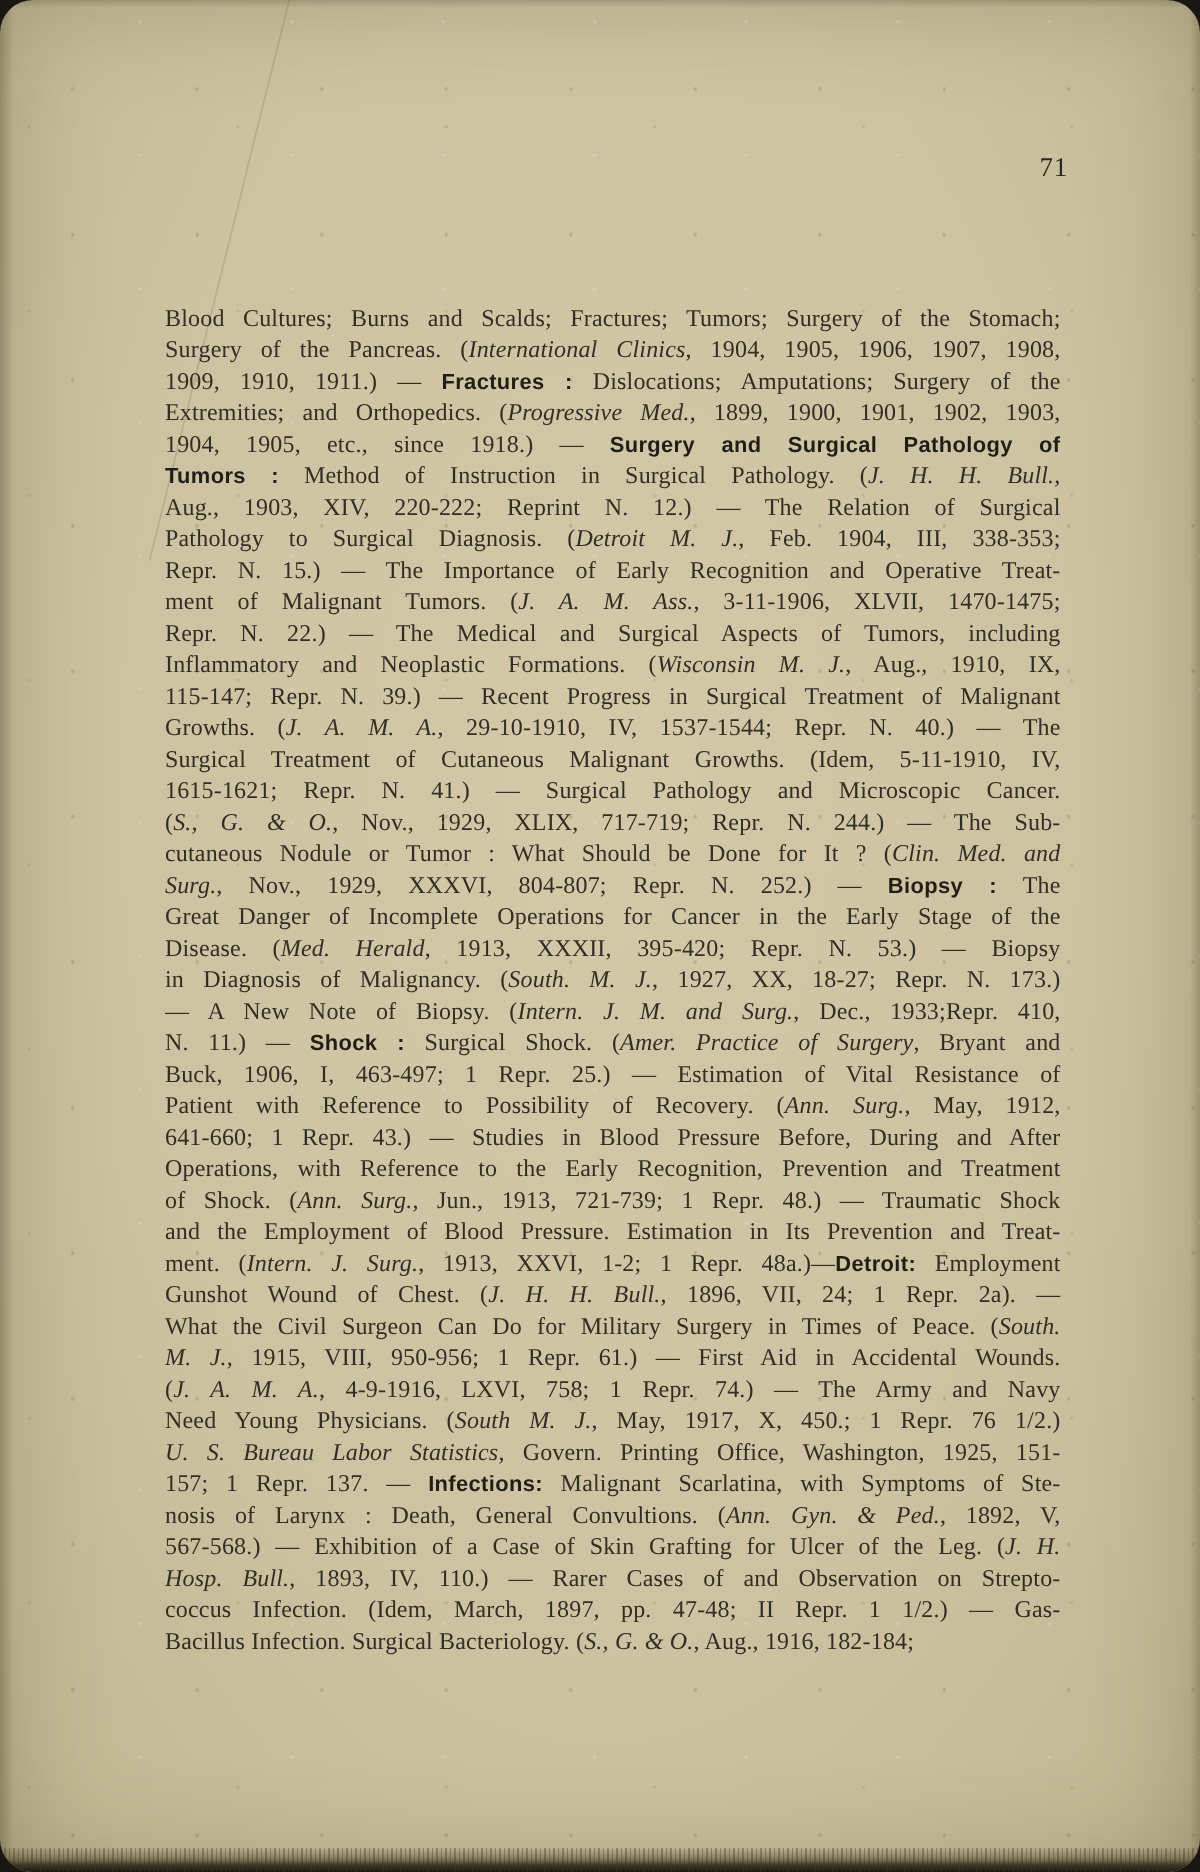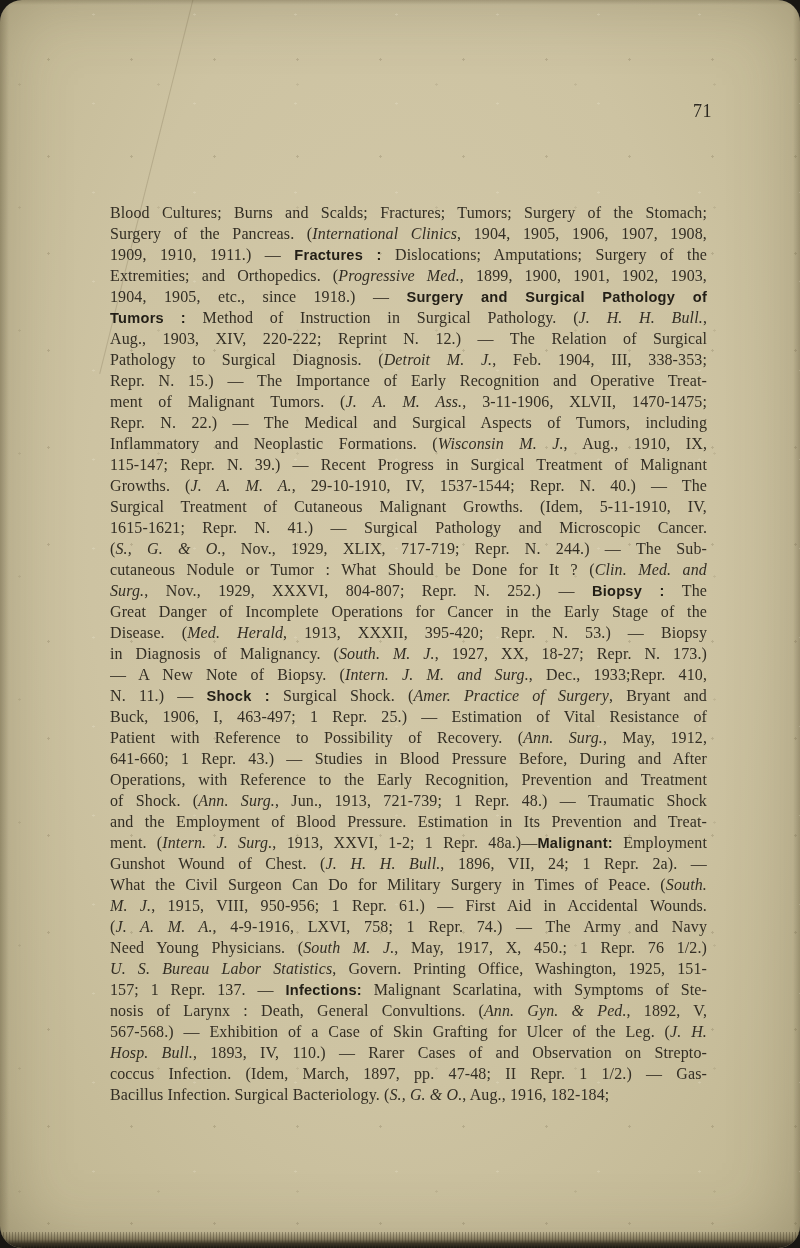--- a/index.html
+++ b/index.html
@@ -88,21 +88,21 @@
       <div class="line"><span class="r">Disease. (</span><span class="i">Med. Herald</span><span class="r">, 1913, XXXII, 395-420; Repr. N. 53.) — Biopsy</span></div>
       <div class="line"><span class="r">in Diagnosis of Malignancy. (</span><span class="i">South. M. J.</span><span class="r">, 1927, XX, 18-27; Repr. N. 173.)</span></div>
       <div class="line"><span class="r">— A New Note of Biopsy. (</span><span class="i">Intern. J. M. and Surg.</span><span class="r">, Dec., 1933;Repr. 410,</span></div>
       <div class="line"><span class="r">N. 11.) — </span><span class="b">Shock :</span><span class="r"> Surgical Shock. (</span><span class="i">Amer. Practice of Surgery</span><span class="r">, Bryant and</span></div>
       <div class="line"><span class="r">Buck, 1906, I, 463-497; 1 Repr. 25.) — Estimation of Vital Resistance of</span></div>
       <div class="line"><span class="r">Patient with Reference to Possibility of Recovery. (</span><span class="i">Ann. Surg.</span><span class="r">, May, 1912,</span></div>
       <div class="line"><span class="r">641-660; 1 Repr. 43.) — Studies in Blood Pressure Before, During and After</span></div>
       <div class="line"><span class="r">Operations, with Reference to the Early Recognition, Prevention and Treatment</span></div>
       <div class="line"><span class="r">of Shock. (</span><span class="i">Ann. Surg.</span><span class="r">, Jun., 1913, 721-739; 1 Repr. 48.) — Traumatic Shock</span></div>
       <div class="line"><span class="r">and the Employment of Blood Pressure. Estimation in Its Prevention and Treat-</span></div>
-      <div class="line"><span class="r">ment. (</span><span class="i">Intern. J. Surg.</span><span class="r">, 1913, XXVI, 1-2; 1 Repr. 48a.)—</span><span class="b">Malignant:</span><span class="r"> Employment</span></div>
+      <div class="line"><span class="r">ment. (</span><span class="i">Intern. J. Surg.</span><span class="r">, 1913, XXVI, 1-2; 1 Repr. 48a.)—</span><span class="b">Detroit:</span><span class="r"> Employment</span></div>
       <div class="line"><span class="r">Gunshot Wound of Chest. (</span><span class="i">J. H. H. Bull.</span><span class="r">, 1896, VII, 24; 1 Repr. 2a). —</span></div>
       <div class="line"><span class="r">What the Civil Surgeon Can Do for Military Surgery in Times of Peace. (</span><span class="i">South.</span></div>
       <div class="line"><span class="i">M. J.</span><span class="r">, 1915, VIII, 950-956; 1 Repr. 61.) — First Aid in Accidental Wounds.</span></div>
       <div class="line"><span class="r">(</span><span class="i">J. A. M. A.</span><span class="r">, 4-9-1916, LXVI, 758; 1 Repr. 74.) — The Army and Navy</span></div>
       <div class="line"><span class="r">Need Young Physicians. (</span><span class="i">South M. J.</span><span class="r">, May, 1917, X, 450.; 1 Repr. 76 1/2.)</span></div>
       <div class="line"><span class="i">U. S. Bureau Labor Statistics</span><span class="r">, Govern. Printing Office, Washington, 1925, 151-</span></div>
       <div class="line"><span class="r">157; 1 Repr. 137. — </span><span class="b">Infections:</span><span class="r"> Malignant Scarlatina, with Symptoms of Ste-</span></div>
       <div class="line"><span class="r">nosis of Larynx : Death, General Convultions. (</span><span class="i">Ann. Gyn. &amp; Ped.</span><span class="r">, 1892, V,</span></div>
       <div class="line"><span class="r">567-568.) — Exhibition of a Case of Skin Grafting for Ulcer of the Leg. (</span><span class="i">J. H.</span></div>
       <div class="line"><span class="i">Hosp. Bull.</span><span class="r">, 1893, IV, 110.) — Rarer Cases of and Observation on Strepto-</span></div>

